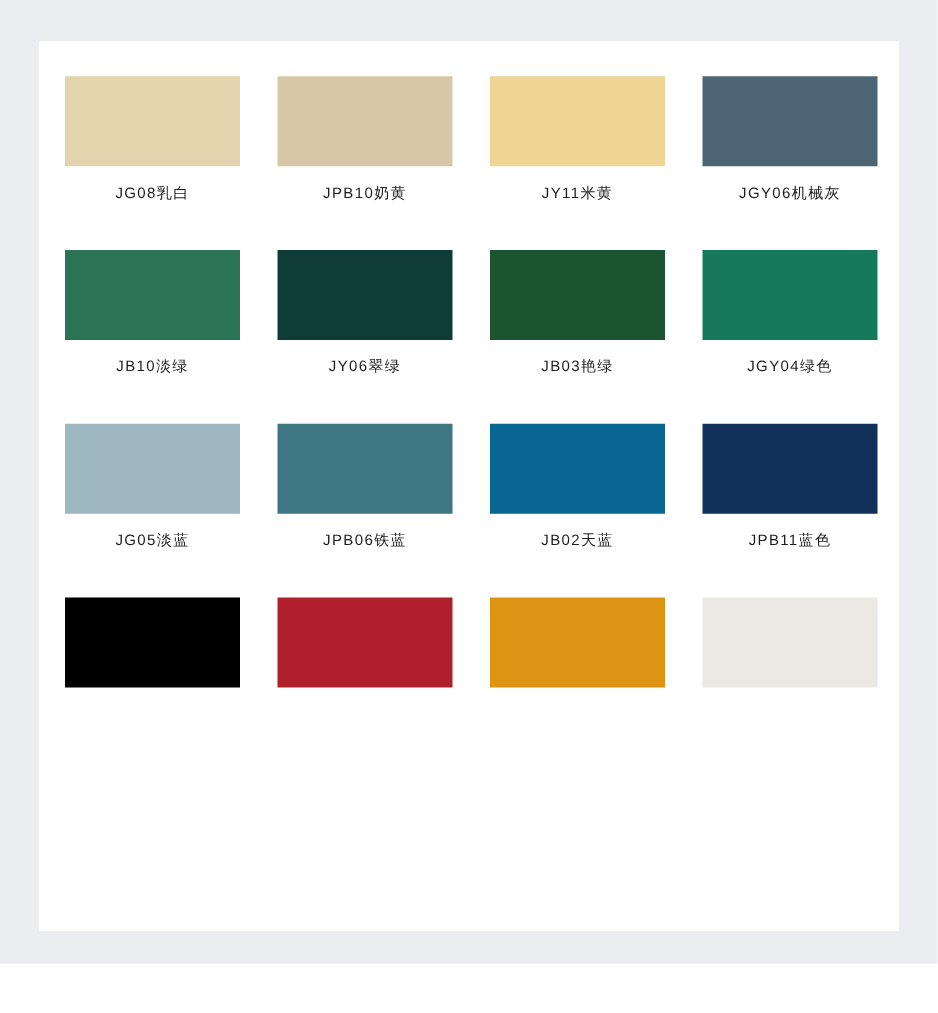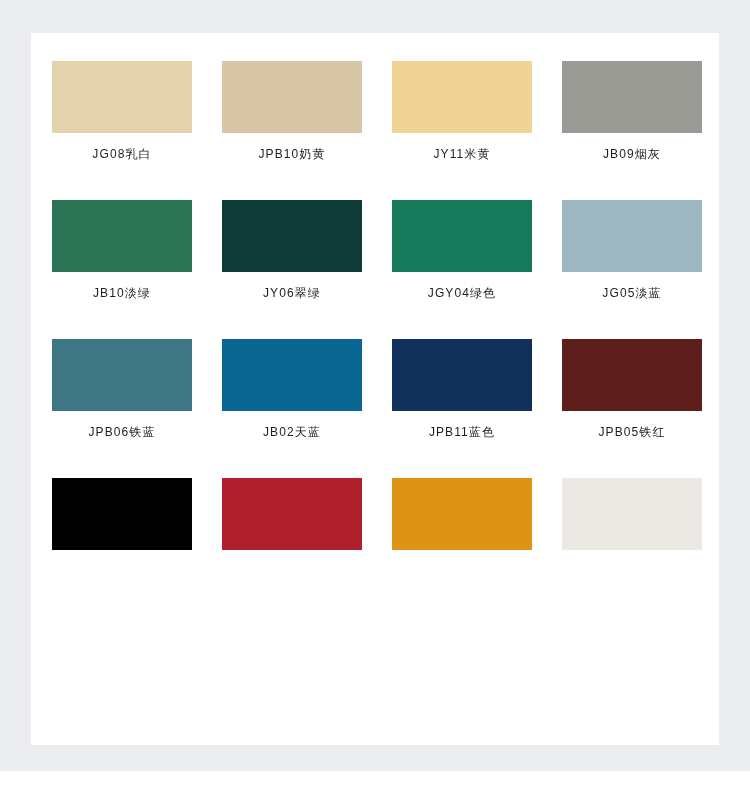--- a/index.html
+++ b/index.html
@@ -81,30 +81,34 @@
       </div>
       <div class="swatch-cell">
         <span class="swatch-chip" style="background: rgb(215, 199, 167);"></span>
         <span class="swatch-label">JPB10奶黄</span>
       </div>
       <div class="swatch-cell">
         <span class="swatch-chip" style="background: rgb(239, 212, 150);"></span>
         <span class="swatch-label">JY11米黄</span>
       </div>
       <div class="swatch-cell">
-        <span class="swatch-chip" style="background: rgb(155, 155, 149);"></span>
-        <span class="swatch-label">JB09烟灰</span>
+        <span class="swatch-chip" style="background: rgb(77, 102, 117);"></span>
+        <span class="swatch-label">JGY06机械灰</span>
       </div>
       <div class="swatch-cell">
         <span class="swatch-chip" style="background: rgb(42, 115, 84);"></span>
         <span class="swatch-label">JB10淡绿</span>
       </div>
       <div class="swatch-cell">
         <span class="swatch-chip" style="background: rgb(16, 60, 56);"></span>
         <span class="swatch-label">JY06翠绿</span>
+      </div>
+      <div class="swatch-cell">
+        <span class="swatch-chip" style="background: rgb(26, 84, 49);"></span>
+        <span class="swatch-label">JB03艳绿</span>
       </div>
       <div class="swatch-cell">
         <span class="swatch-chip" style="background: rgb(22, 121, 90);"></span>
         <span class="swatch-label">JGY04绿色</span>
       </div>
       <div class="swatch-cell">
         <span class="swatch-chip" style="background: rgb(156, 183, 192);"></span>
         <span class="swatch-label">JG05淡蓝</span>
       </div>
       <div class="swatch-cell">
@@ -113,24 +117,20 @@
       </div>
       <div class="swatch-cell">
         <span class="swatch-chip" style="background: rgb(10, 102, 146);"></span>
         <span class="swatch-label">JB02天蓝</span>
       </div>
       <div class="swatch-cell">
         <span class="swatch-chip" style="background: rgb(17, 48, 90);"></span>
         <span class="swatch-label">JPB11蓝色</span>
       </div>
       <div class="swatch-cell">
-        <span class="swatch-chip" style="background: rgb(94, 30, 28);"></span>
-        <span class="swatch-label">JPB05铁红</span>
-      </div>
-      <div class="swatch-cell">
         <span class="swatch-chip" style="background: rgb(0, 0, 0);"></span>
       </div>
       <div class="swatch-cell">
         <span class="swatch-chip" style="background: rgb(176, 31, 44);"></span>
       </div>
       <div class="swatch-cell">
         <span class="swatch-chip" style="background: rgb(221, 147, 19);"></span>
       </div>
       <div class="swatch-cell">
         <span class="swatch-chip" style="background: rgb(236, 233, 228);"></span>

